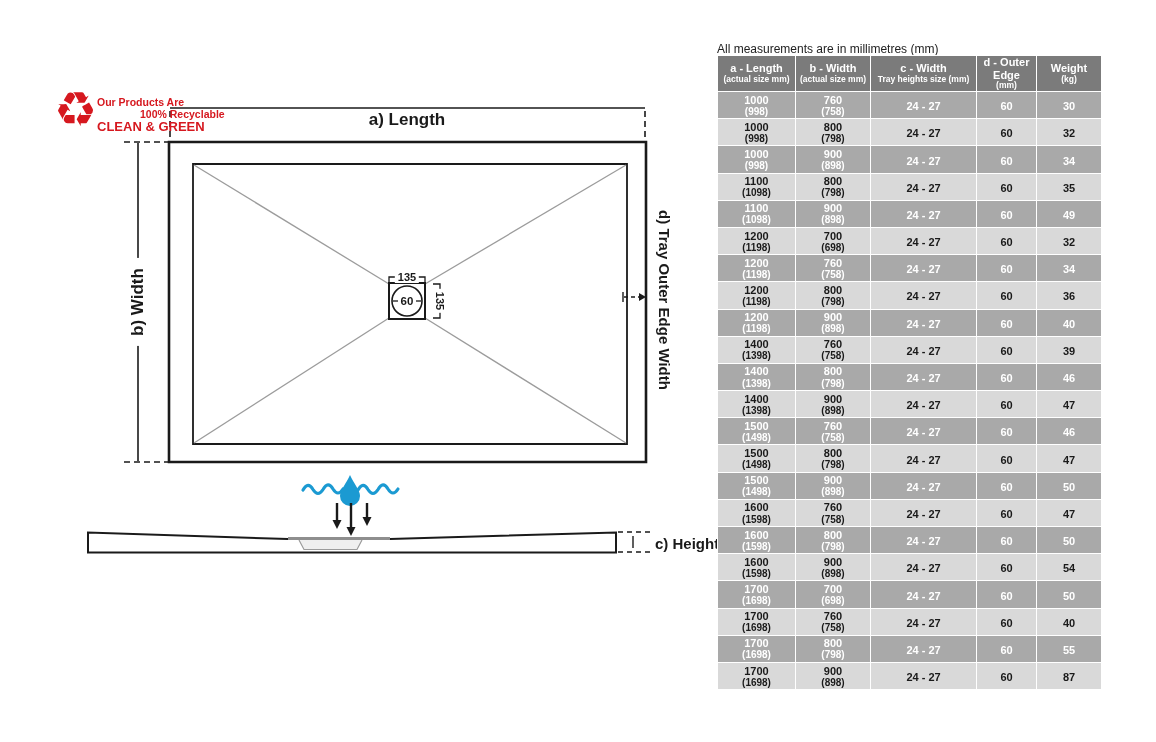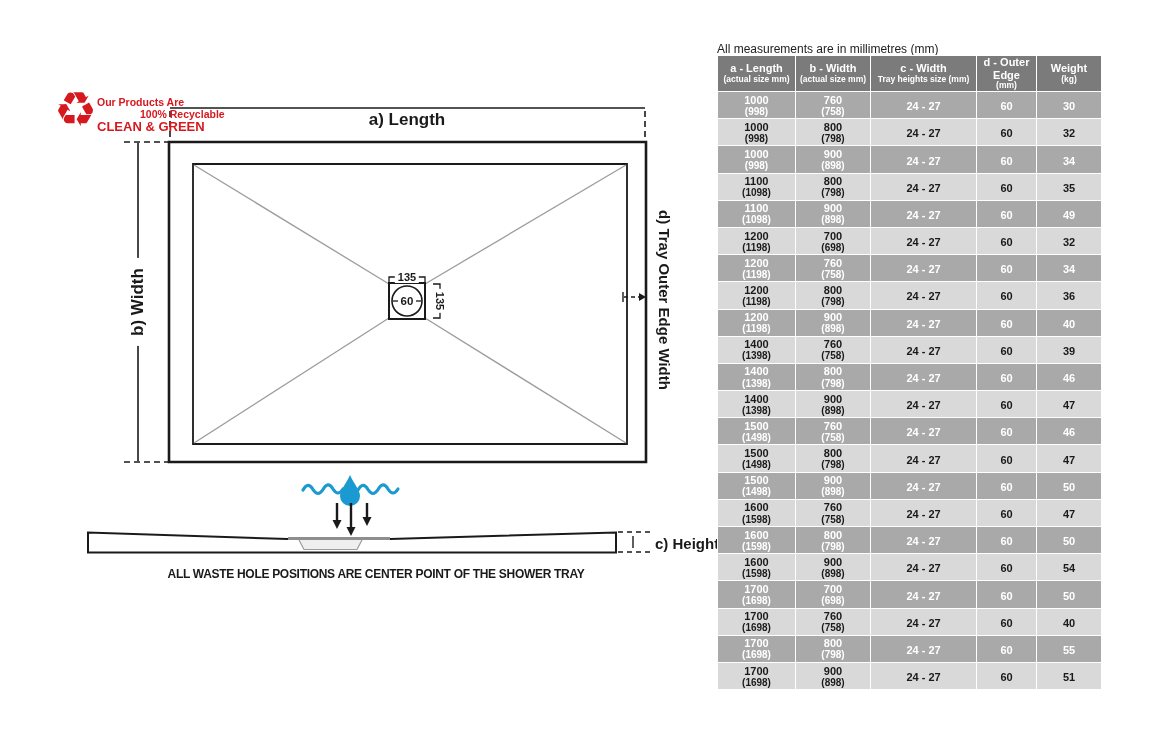--- a/index.html
+++ b/index.html
@@ -117,21 +117,20 @@
   <span class="recycle-txt rt2">100% Recyclable</span>
   <span class="recycle-txt rt3">CLEAN &amp; GREEN</span>
 
   <span class="lbl lbl-big on-line ctr" style="left:407px;top:120px;padding:0 10px;">a) Length</span>
   <span class="lbl lbl-big on-line rot-ccw" style="left:138px;top:302px;padding:0 10px;">b) Width</span>
   <span class="lbl lbl-med rot-cw" style="left:664px;top:300px;">d) Tray Outer Edge Width</span>
   <span class="lbl lbl-sm on-line ctr" style="left:407px;top:277px;padding:0 3px;">135</span>
   <span class="lbl lbl-sm on-line rot-cw" style="left:440px;top:301px;padding:0 3px;">135</span>
   <span class="lbl lbl-sm ctr" style="left:407px;top:301px;font-size:11.5px;">60</span>
   <span class="lbl lbl-med" style="left:655px;top:543px;transform:translateY(-50%);">c) Height</span>
-  <div class="footnote">ALL WASTE HOLE POSITIONS ARE CENTER POINT OF THE SHOWER TRAY</div>
 
   <div class="note">All measurements are in millimetres (mm)</div>
 
   <table class="spec">
     <colgroup>
       <col style="width:78px">
         <col style="width:75px">
         <col style="width:106px">
       <col style="width:60px">
         <col style="width:65px">
@@ -438,18 +437,18 @@
       <td>
         <div class="v">1700</div>
             <div class="s">(1698)</div>
       </td>
       <td>
         <div class="v">900</div>
             <div class="s">(898)</div>
       </td>
       <td><span class="v">24 - 27</span></td>
       <td><span class="v">60</span></td>
-      <td><span class="v">51</span></td>
+      <td><span class="v">87</span></td>
     </tr>
       </tbody>
   </table>
 
 </div>
 
 </body></html>

